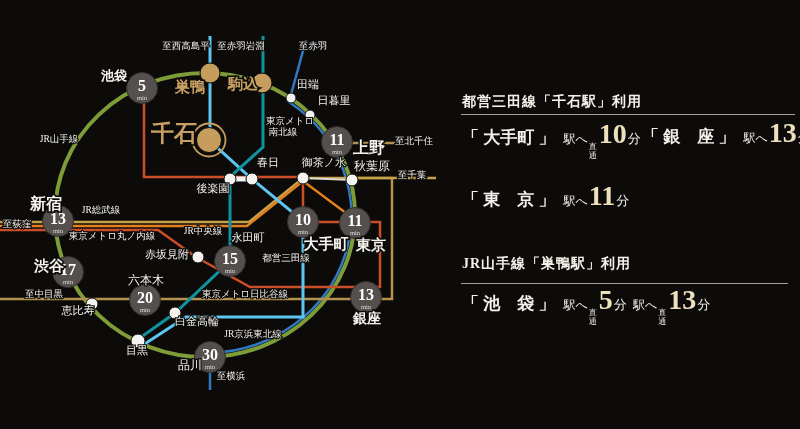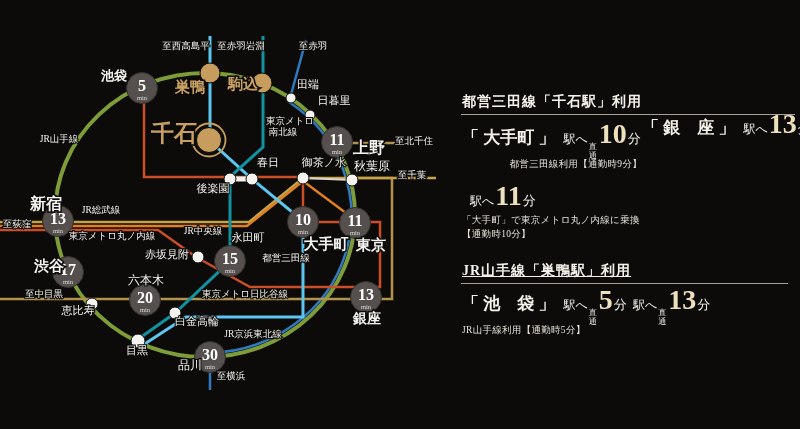--- a/index.html
+++ b/index.html
@@ -11,35 +11,35 @@
   }
   #map-wrap{position:absolute;left:0;top:0;width:455px;height:429px;}
   svg text{font-family:"Liberation Serif","DejaVu Serif",serif;}
 
   .panel{position:absolute;left:0;top:0;width:800px;height:429px;pointer-events:none;border-radius:24px;}
   .panel > div{position:absolute;}
   .sec-title{font-size:14px;font-weight:bold;letter-spacing:1px;color:#f4f1ea;white-space:nowrap;}
   .rule{height:1px;background:#a69f93;}
   .t1{left:462px;top:93px;}
   .rule1{left:461px;top:114px;width:334px;}
-  .t2{left:462px;top:262px;text-decoration:underline;}
+  .t2{left:462px;top:255px;}
   .rule2{left:461px;top:283px;width:327px;}
 
   .route{position:absolute;}
   .route .head{display:flex;align-items:baseline;white-space:nowrap;}
   .bracket{font-size:17px;font-weight:bold;color:#f4f1ea;}
   .eki{font-size:12px;color:#f4f1ea;margin-left:8px;}
   .chokutsu{display:inline-flex;flex-direction:column;font-size:8px;line-height:1.15;
             color:#f4f1ea;position:relative;top:6px;margin:0 1px;}
   .num{font-size:28px;font-weight:bold;line-height:1;color:#ede0bd;margin:0 1px;}
   .fun{font-size:13px;color:#f4f1ea;}
   .note{font-size:9.5px;color:#e6e2da;margin-top:3px;line-height:1.5;letter-spacing:0.3px;}
 
   .route-otemachi{left:462px;top:120px;width:180px;text-align:right;}
-  .route-ginza{left:642px;top:110px;width:157px;}
+  .route-ginza{left:642px;top:119px;width:157px;}
   .route-tokyo{left:462px;top:182px;width:182px;}
   .route-ikebukuro{left:462px;top:286px;width:160px;}
   .route-shinjuku{left:625px;top:286px;width:174px;}
 </style>
 </head>
 <body>
 
 <div id="map-wrap">
   <svg id="metro-map" width="455" height="429" viewBox="0 0 455 429" xmlns="http://www.w3.org/2000/svg">
       <ellipse fill="none" stroke="#7e9d38" stroke-width="4" cx="205" cy="215" rx="150" ry="142"></ellipse>
@@ -148,56 +148,54 @@
     <div class="head">
       <span class="bracket">「 大手町 」</span>
       <span class="eki">駅へ</span>
       <span class="chokutsu">
         <span>直</span>
         <span>通</span>
       </span>
       <span class="num">10</span>
       <span class="fun">分</span>
     </div>
-    <div class="note">都営三田線利用【通勤時9分】</div>
   </div>
 
   <div class="route route-ginza">
     <div class="head">
       <span class="bracket">「 銀　座 」</span>
       <span class="eki">駅へ</span>
       <span class="num">13</span>
       <span class="fun">分</span>
     </div>
   </div>
 
   <div class="route route-tokyo">
     <div class="head">
+      <span class="bracket">「 東　京 」</span>
       <span class="eki">駅へ</span>
       <span class="num">11</span>
       <span class="fun">分</span>
     </div>
-    <div class="note">「大手町」で東京メトロ丸ノ内線に乗換【通勤時10分】</div>
   </div>
 
   <div class="sec-title t2">JR山手線「巣鴨駅」利用</div>
   <div class="rule rule2"></div>
 
   <div class="route route-ikebukuro">
     <div class="head">
       <span class="bracket">「 池　袋 」</span>
       <span class="eki">駅へ</span>
       <span class="chokutsu">
         <span>直</span>
         <span>通</span>
       </span>
       <span class="num">5</span>
       <span class="fun">分</span>
     </div>
-    <div class="note">JR山手線利用【通勤時5分】</div>
   </div>
 
   <div class="route route-shinjuku">
     <div class="head">
       <span class="eki">駅へ</span>
       <span class="chokutsu">
         <span>直</span>
         <span>通</span>
       </span>
       <span class="num">13</span>

